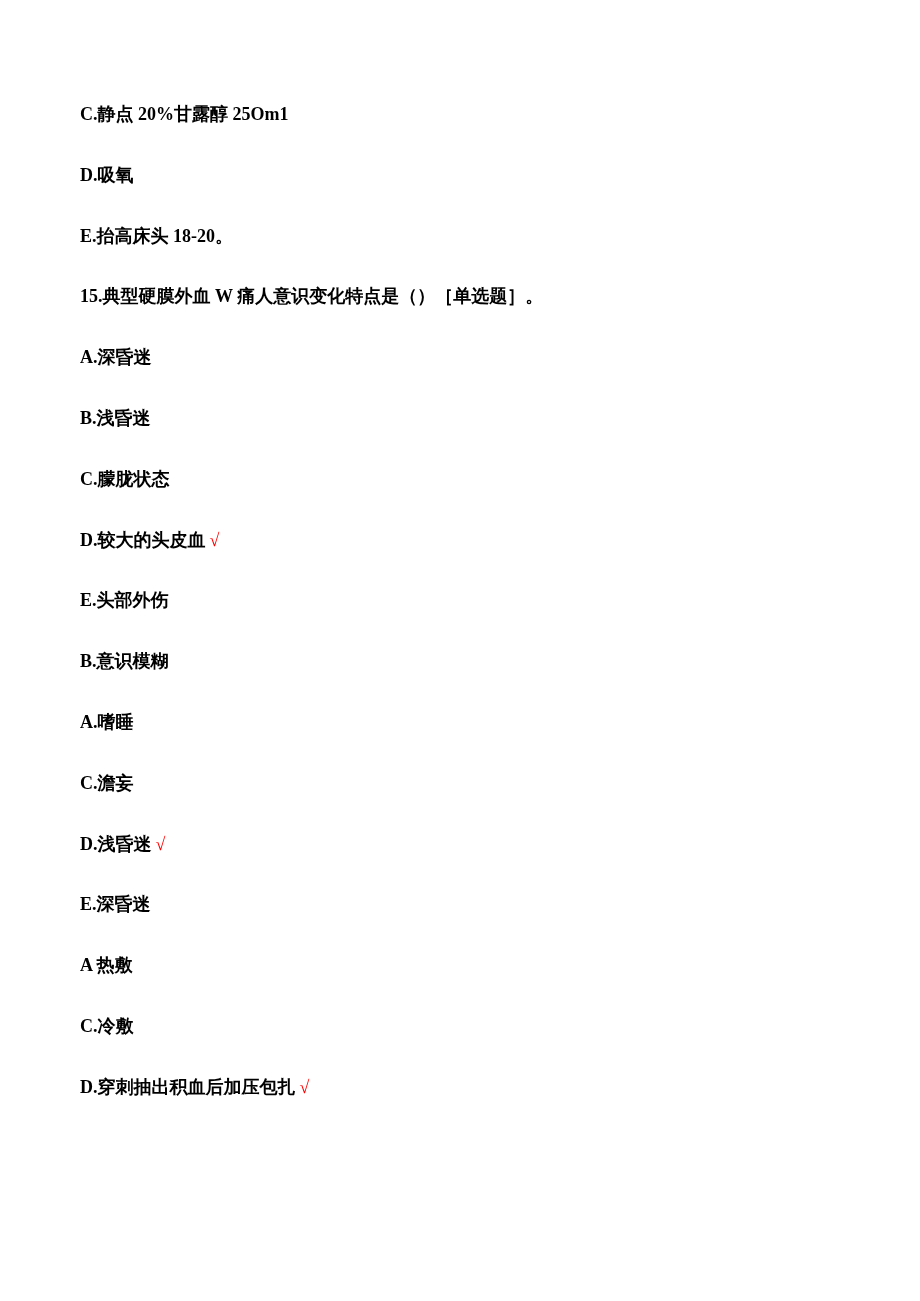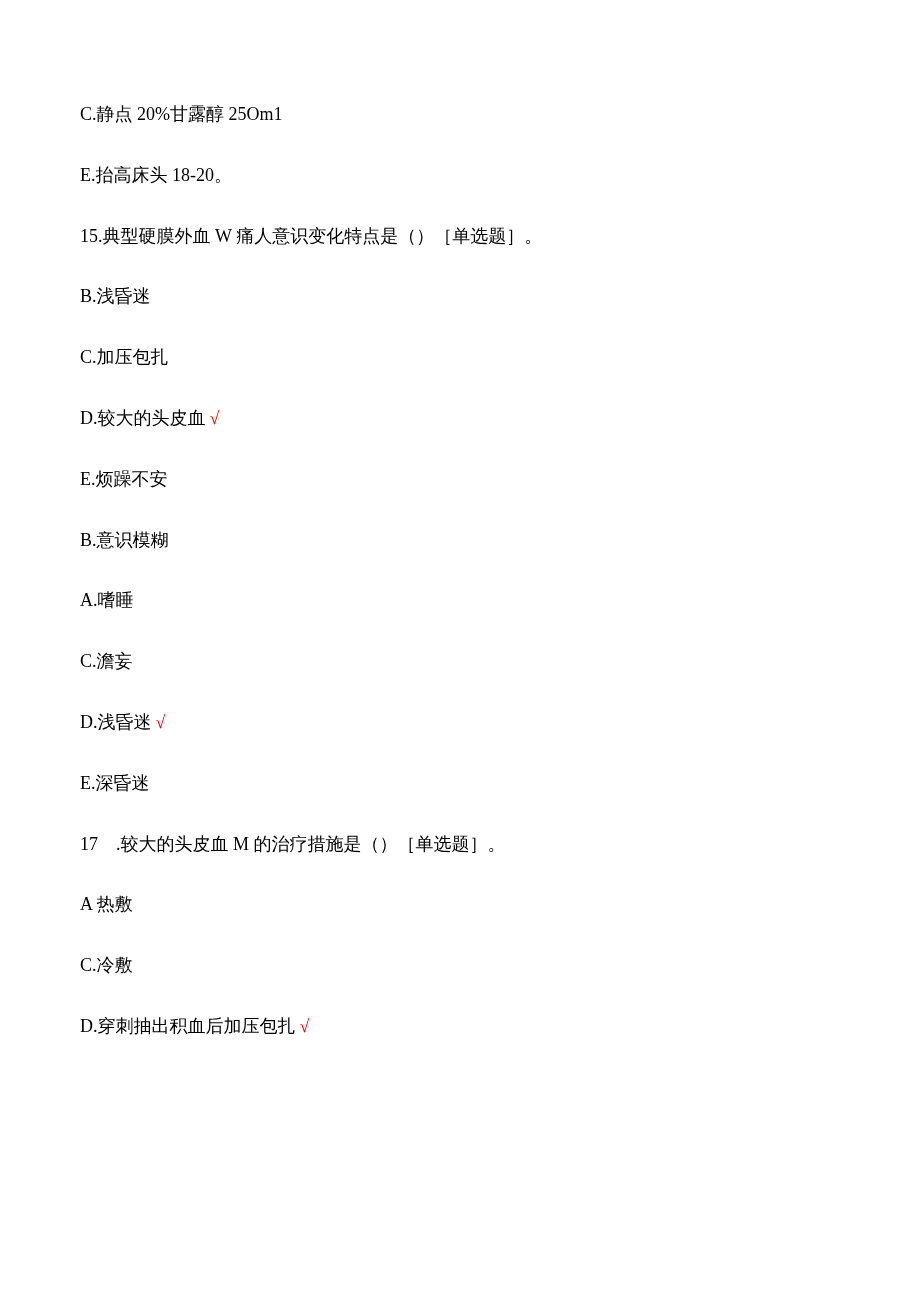--- a/index.html
+++ b/index.html
@@ -11,40 +11,42 @@
       background: #ffffff;
       font-family: "SimSun", "宋体", serif;
       font-size: 18px;
       line-height: 1.6;
       color: #000000;
       padding: 100px 80px 60px 80px;
       width: 920px;
     }
     .line {
       margin-bottom: 32px;
+      font-weight: bold;
     }
     .check {
       color: #ff0000;
       margin-left: 4px;
     }
   </style>
 </head>
 <body>
 
 <div id="content">
     <div class="line"><span>C.静点 20%甘露醇 25Om1</span></div>
+    <div class="line"><span>D.吸氧</span></div>
     <div class="line"><span>E.抬高床头 18-20。</span></div>
     <div class="line"><span>15.典型硬膜外血 W 痛人意识变化特点是（）［单选题］。</span></div>
+    <div class="line"><span>A.深昏迷</span></div>
     <div class="line"><span>B.浅昏迷</span></div>
-    <div class="line"><span>C.加压包扎</span></div>
+    <div class="line"><span>C.朦胧状态</span></div>
     <div class="line"><span>D.较大的头皮血</span><span class="check">√</span></div>
-    <div class="line"><span>E.烦躁不安</span></div>
+    <div class="line"><span>E.头部外伤</span></div>
     <div class="line"><span></span></div>
     <div class="line"><span>B.意识模糊</span></div>
     <div class="line"><span>A.嗜睡</span></div>
     <div class="line"><span>C.澹妄</span></div>
     <div class="line"><span>D.浅昏迷</span><span class="check">√</span></div>
     <div class="line"><span>E.深昏迷</span></div>
-    <div class="line"><span>17　.较大的头皮血 M 的治疗措施是（）［单选题］。</span></div>
     <div class="line"><span>A 热敷</span></div>
     <div class="line"><span>C.冷敷</span></div>
     <div class="line"><span>D.穿刺抽出积血后加压包扎</span><span class="check">√</span></div>
   </div>
 
 </body></html>

